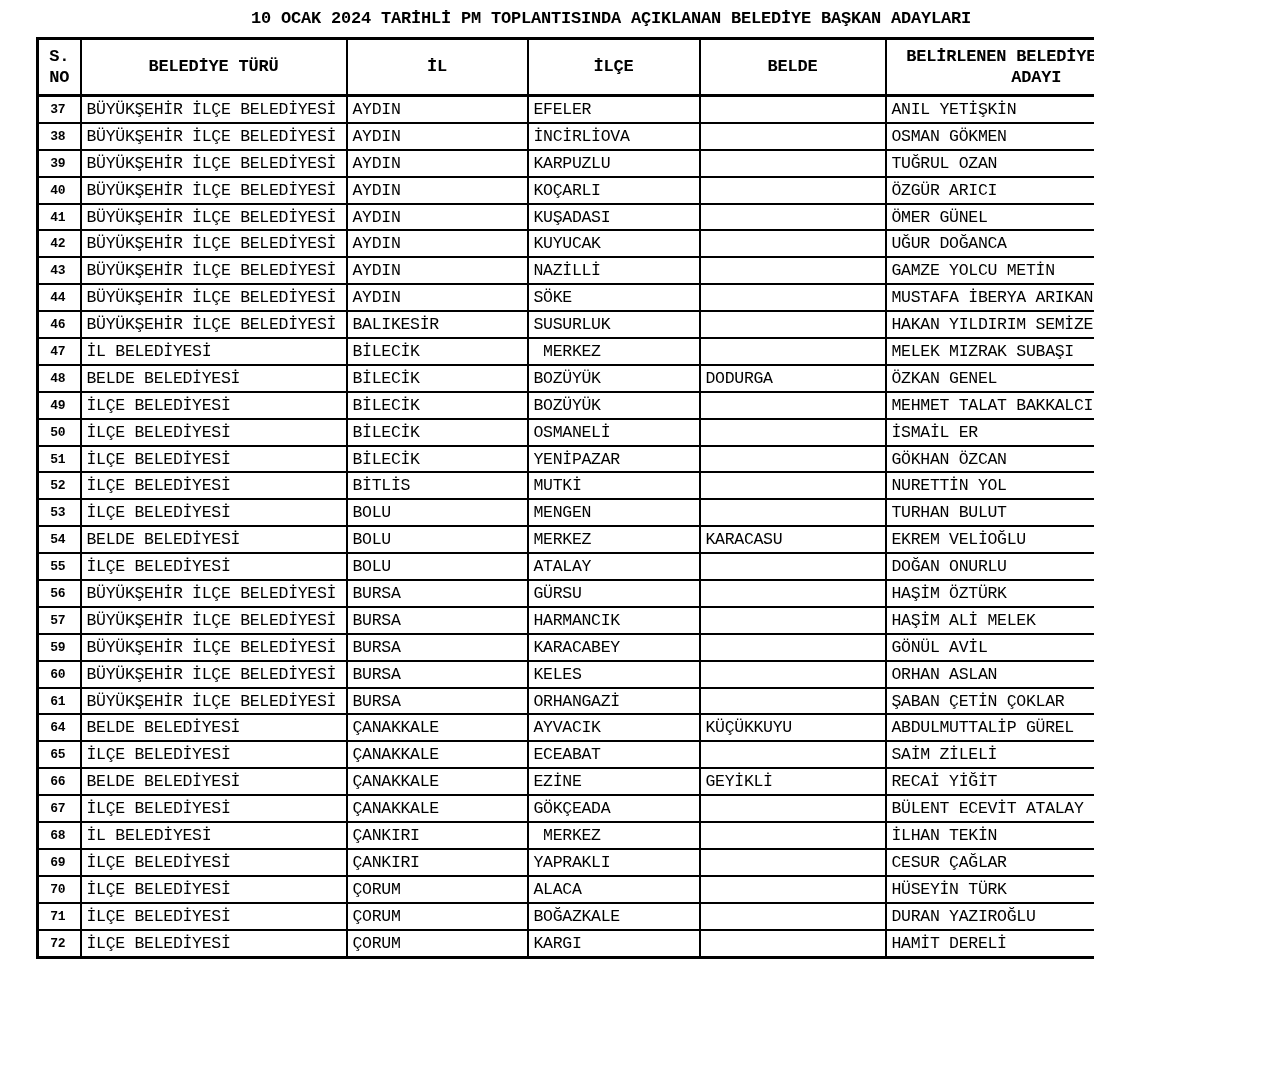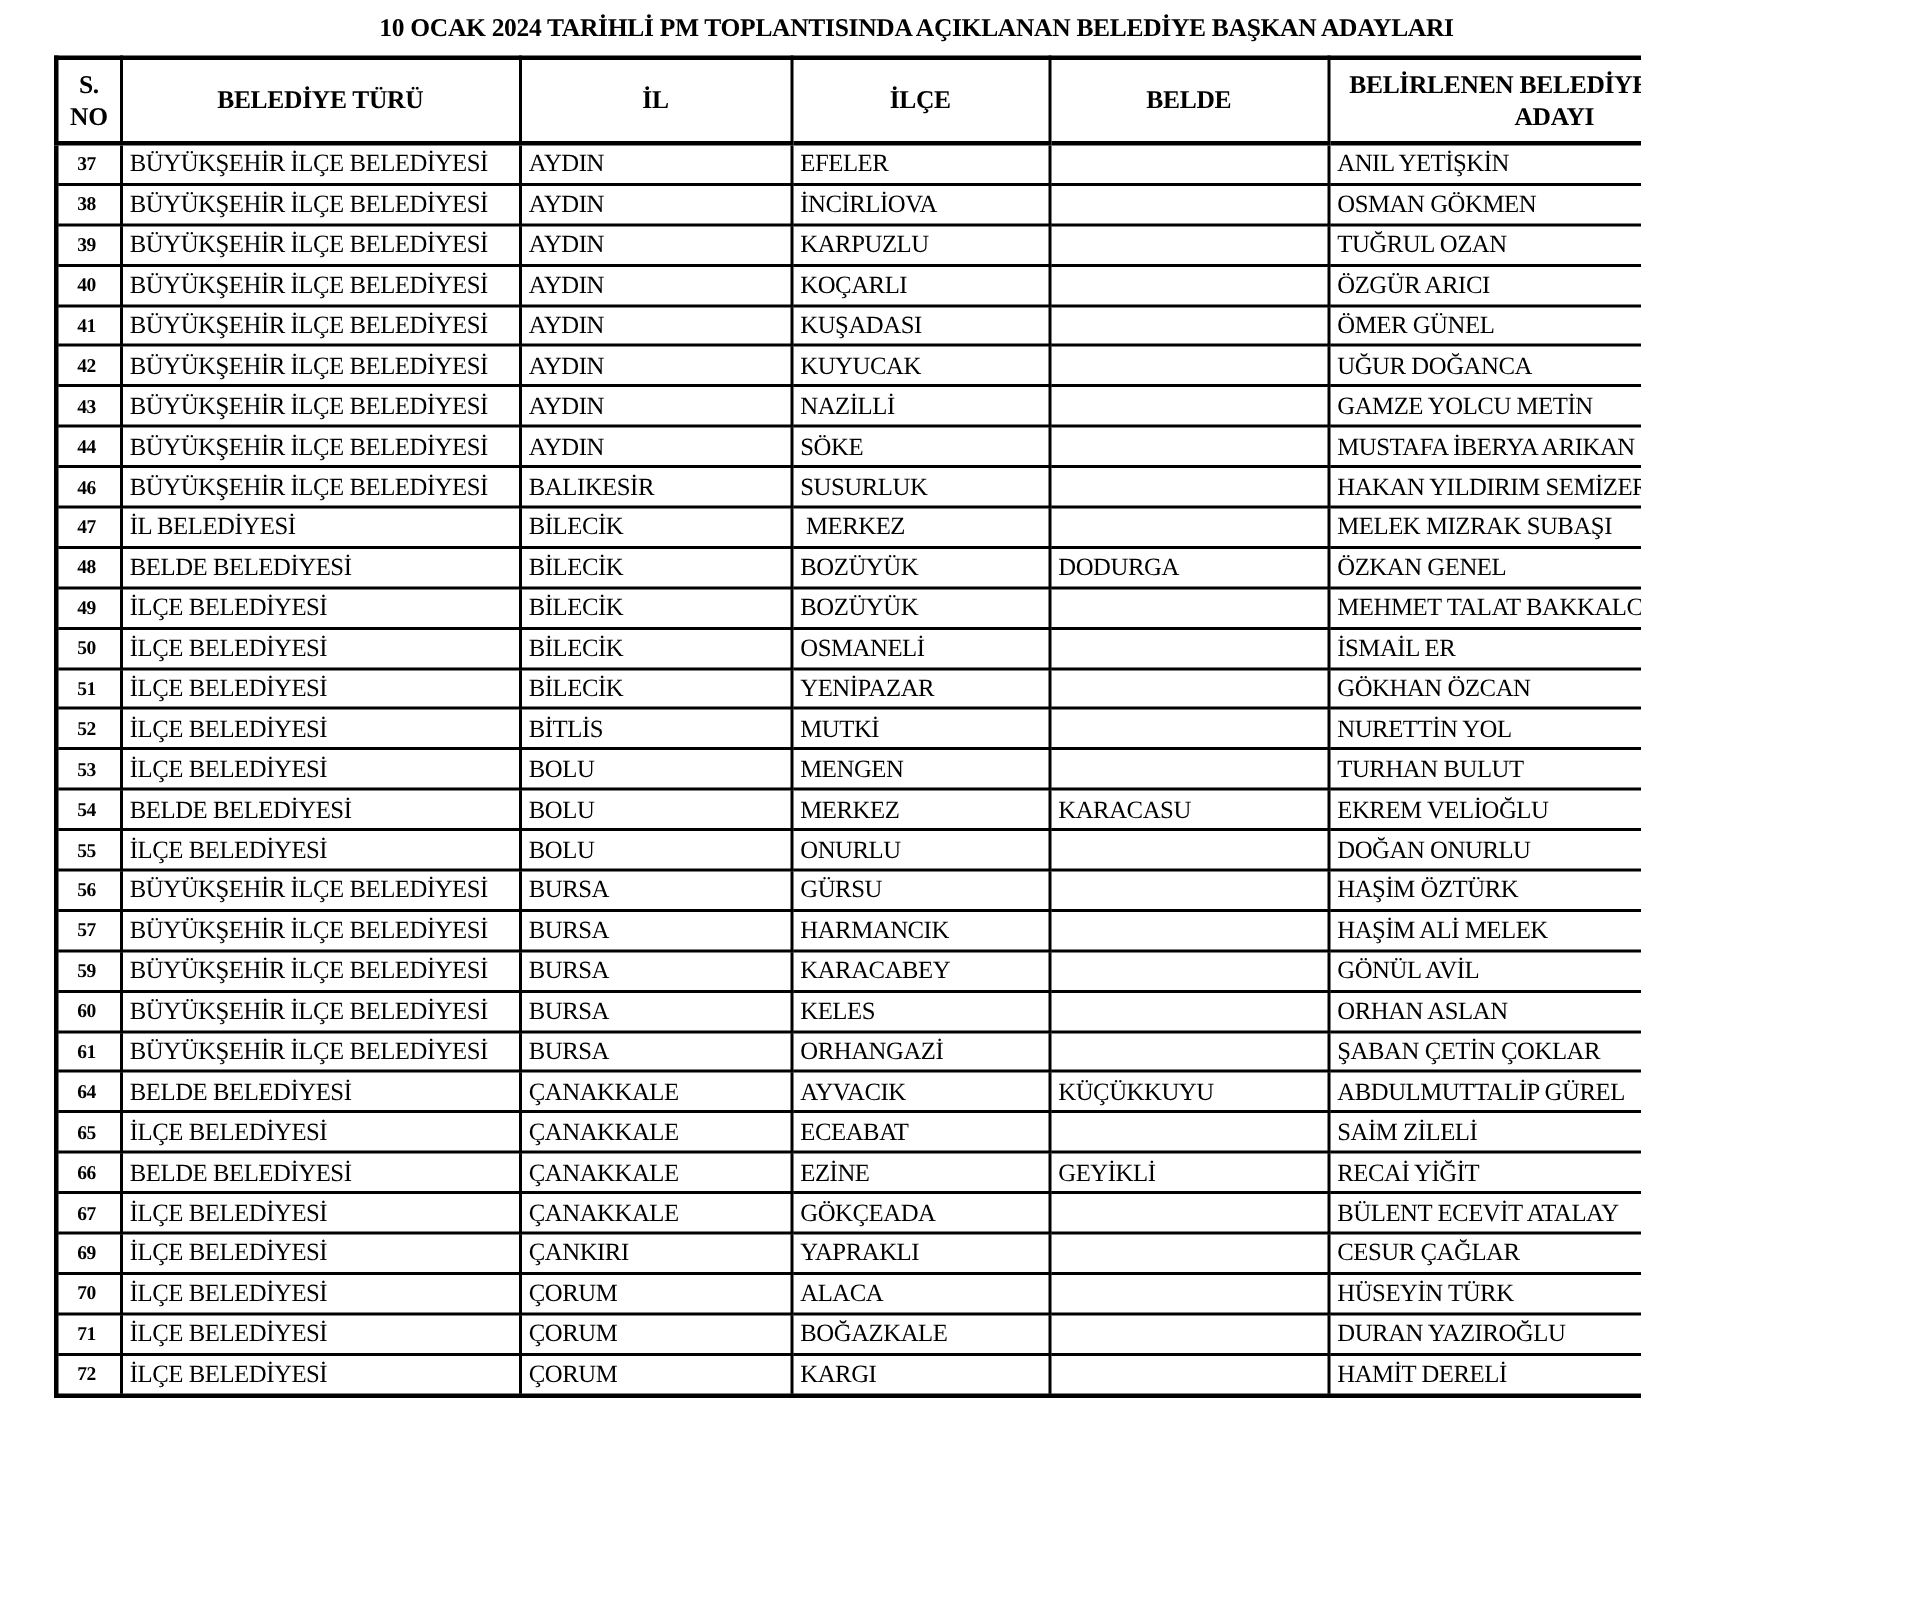--- a/index.html
+++ b/index.html
@@ -5,21 +5,21 @@
   html, body {
     margin: 0;
     padding: 0;
     background: #ffffff;
   }
   .page {
     position: relative;
     width: 1094px;
     height: 1082px;
     background: #ffffff;
-    font-family: Liberation Serif, serif;
+    font-family: Liberation Mono, monospace;
     color: #000000;
     overflow: hidden;
   }
   .doc-title {
     position: absolute;
     top: 9px;
     left: 36px;
     width: 1150px;
     text-align: center;
     font-size: 17px;
@@ -242,21 +242,21 @@
           <td>BELDE BELEDİYESİ</td>
           <td>BOLU</td>
           <td>MERKEZ</td>
           <td>KARACASU</td>
           <td>EKREM VELİOĞLU</td>
         </tr>
         <tr>
           <td class="num">55</td>
           <td>İLÇE BELEDİYESİ</td>
           <td>BOLU</td>
-          <td>ONURLU</td>
+          <td>ATALAY</td>
           <td></td>
           <td>DOĞAN ONURLU</td>
         </tr>
         <tr>
           <td class="num">56</td>
           <td>BÜYÜKŞEHİR İLÇE BELEDİYESİ</td>
           <td>BURSA</td>
           <td>GÜRSU</td>
           <td></td>
           <td>HAŞİM ÖZTÜRK</td>
@@ -319,20 +319,28 @@
         </tr>
         <tr>
           <td class="num">67</td>
           <td>İLÇE BELEDİYESİ</td>
           <td>ÇANAKKALE</td>
           <td>GÖKÇEADA</td>
           <td></td>
           <td>BÜLENT ECEVİT ATALAY</td>
         </tr>
         <tr>
+          <td class="num">68</td>
+          <td>İL BELEDİYESİ</td>
+          <td>ÇANKIRI</td>
+          <td> MERKEZ</td>
+          <td></td>
+          <td>İLHAN TEKİN</td>
+        </tr>
+        <tr>
           <td class="num">69</td>
           <td>İLÇE BELEDİYESİ</td>
           <td>ÇANKIRI</td>
           <td>YAPRAKLI</td>
           <td></td>
           <td>CESUR ÇAĞLAR</td>
         </tr>
         <tr>
           <td class="num">70</td>
           <td>İLÇE BELEDİYESİ</td>

